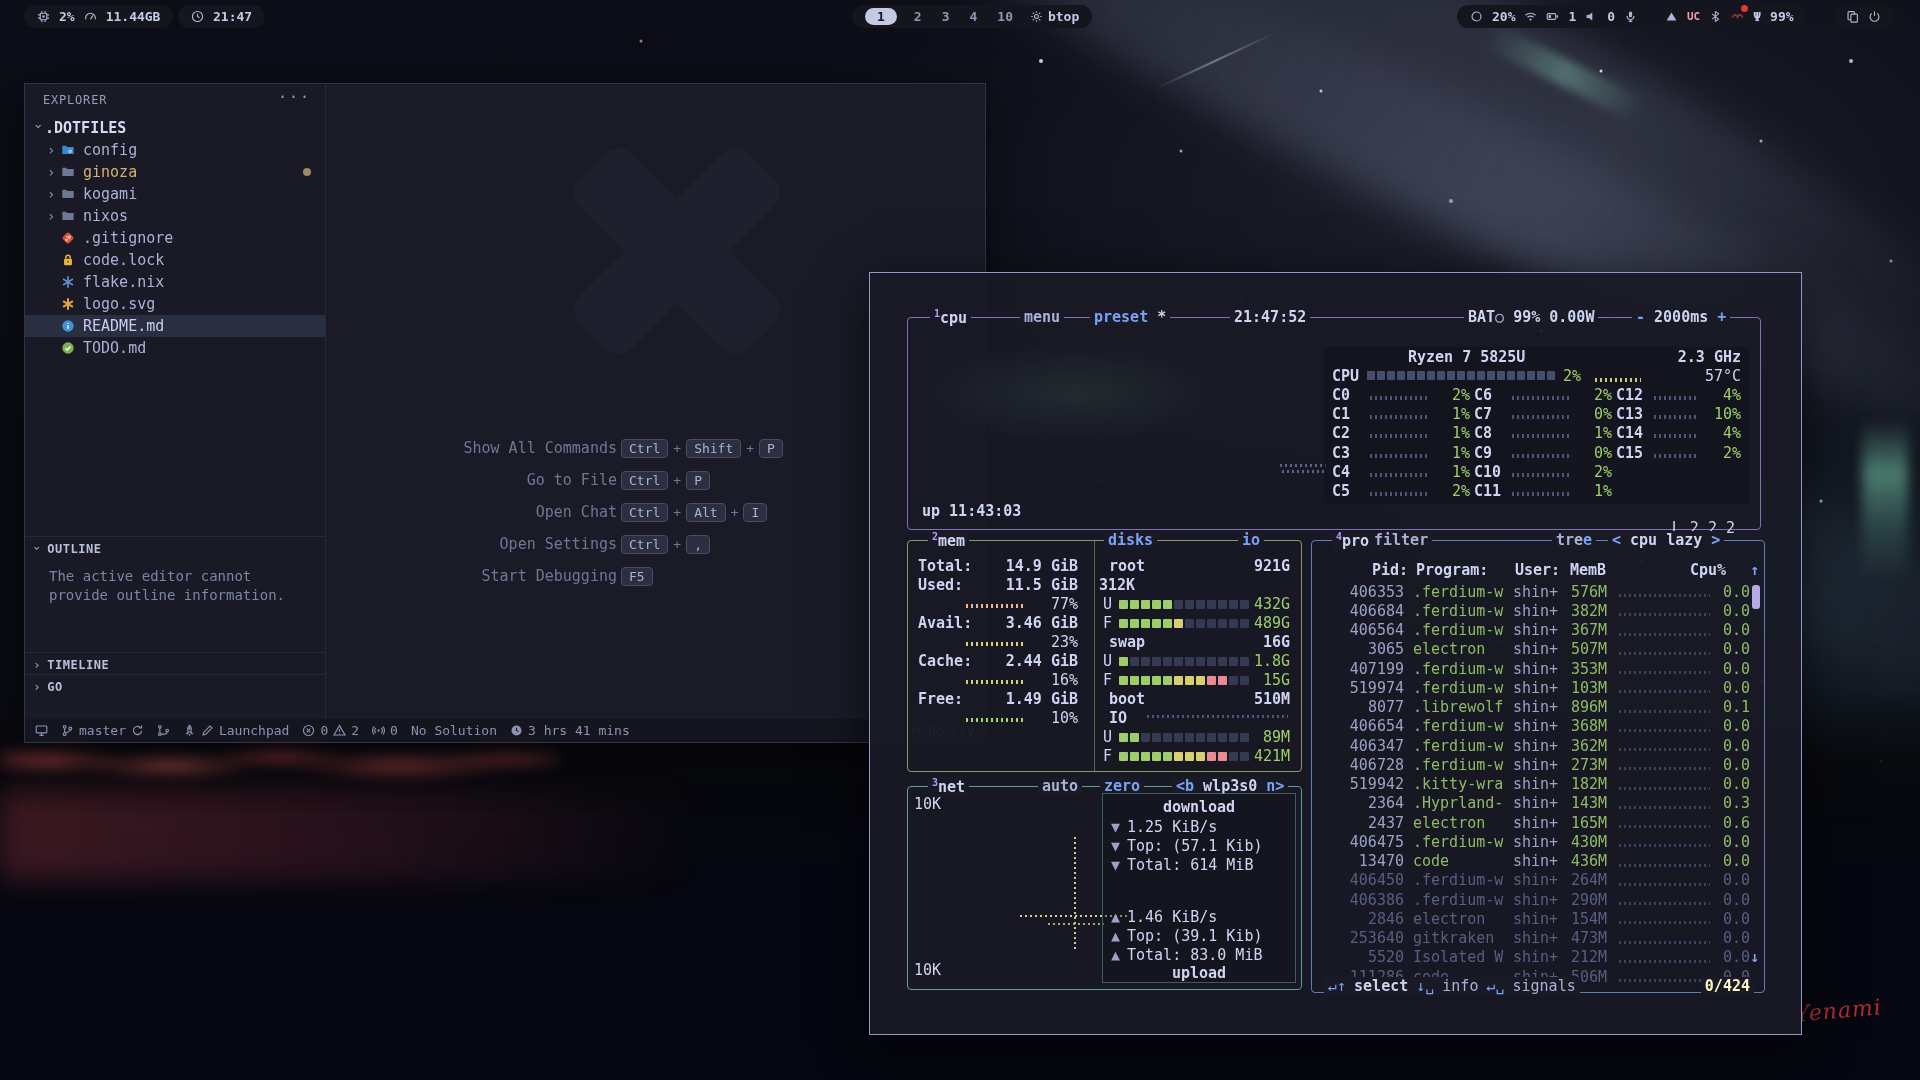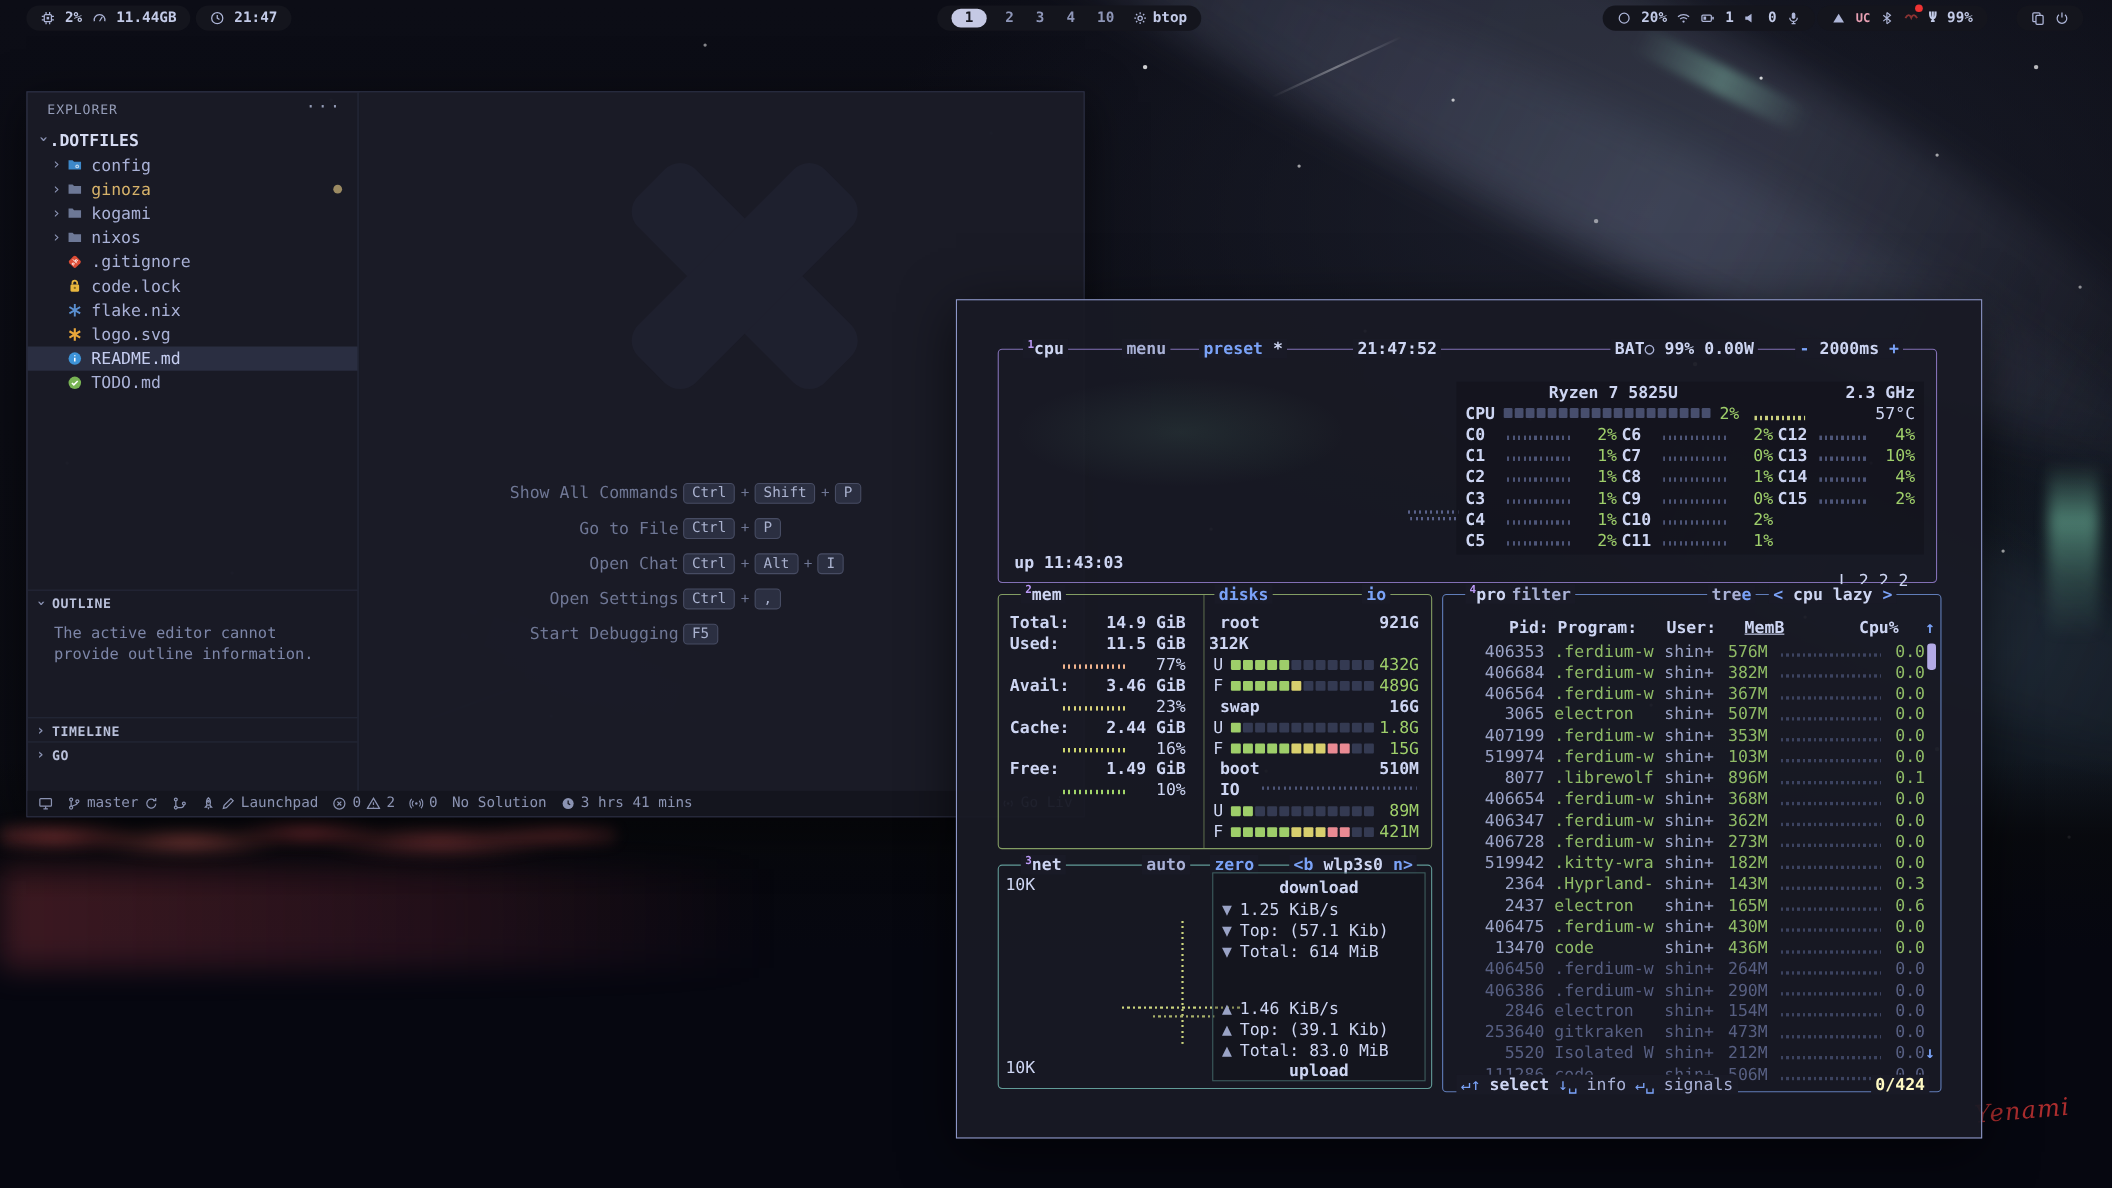--- a/index.html
+++ b/index.html
@@ -952,21 +952,21 @@
 
   <div class="tbox" id="proc-box">
     <span class="blabel" style="left:20px;"><span class="sup">4</span><span class="w bold">proc</span></span>
     <span class="blabel" style="left:58px;"><span class="gr">filter</span></span>
     <span class="blabel" style="left:240px;"><span class="gr">tre</span><span class="b">e</span></span>
     <span class="blabel" style="left:296px;"><span class="b bold">&lt;</span> <span class="w bold">cpu lazy</span> <span class="b bold">&gt;</span></span>
     <div id="proc-head">
       <span style="position:absolute;left:40px;width:56px;text-align:right;">Pid:</span>
       <span style="position:absolute;left:104px;">Program:</span>
       <span style="position:absolute;left:203px;">User:</span>
-      <span style="position:absolute;left:274px;text-decoration:underline;">MemB</span>
+      <span style="position:absolute;left:258px;">MemB</span>
       <span style="position:absolute;left:378px;">Cpu%</span>
     </div>
     <span id="proc-up">↑</span>
     <div id="proc-rows">
         <div class="prow">
           <span class="pid">406353</span>
           <span class="prog">.ferdium-w</span>
           <span class="user">shin+</span>
           <span class="pmem">576M</span>
           <span class="pdots"></span>

